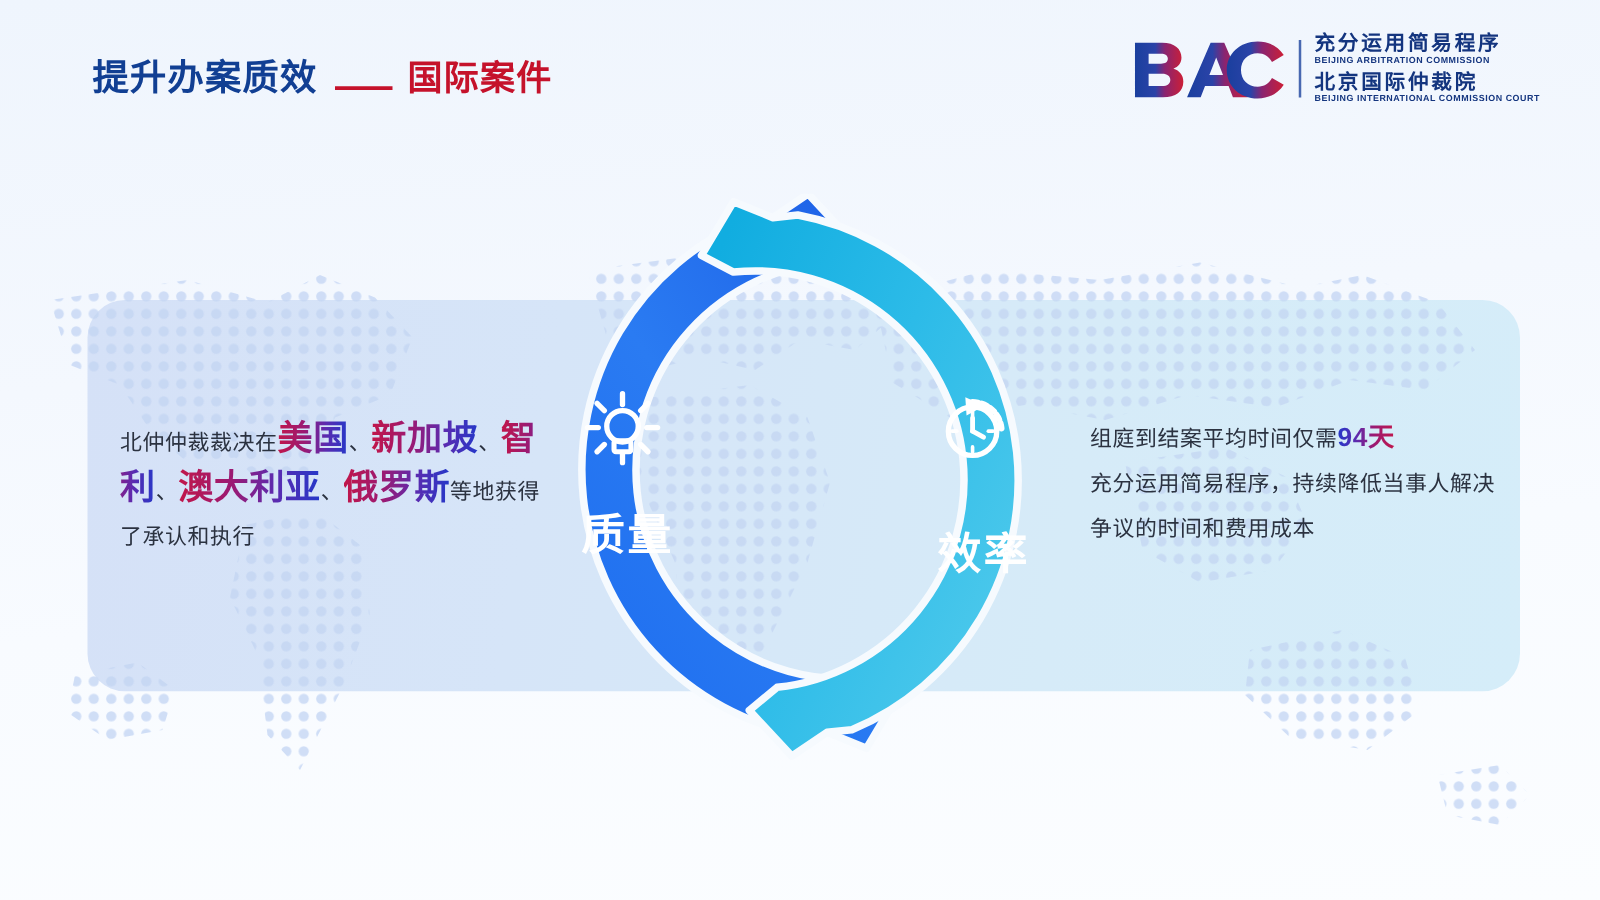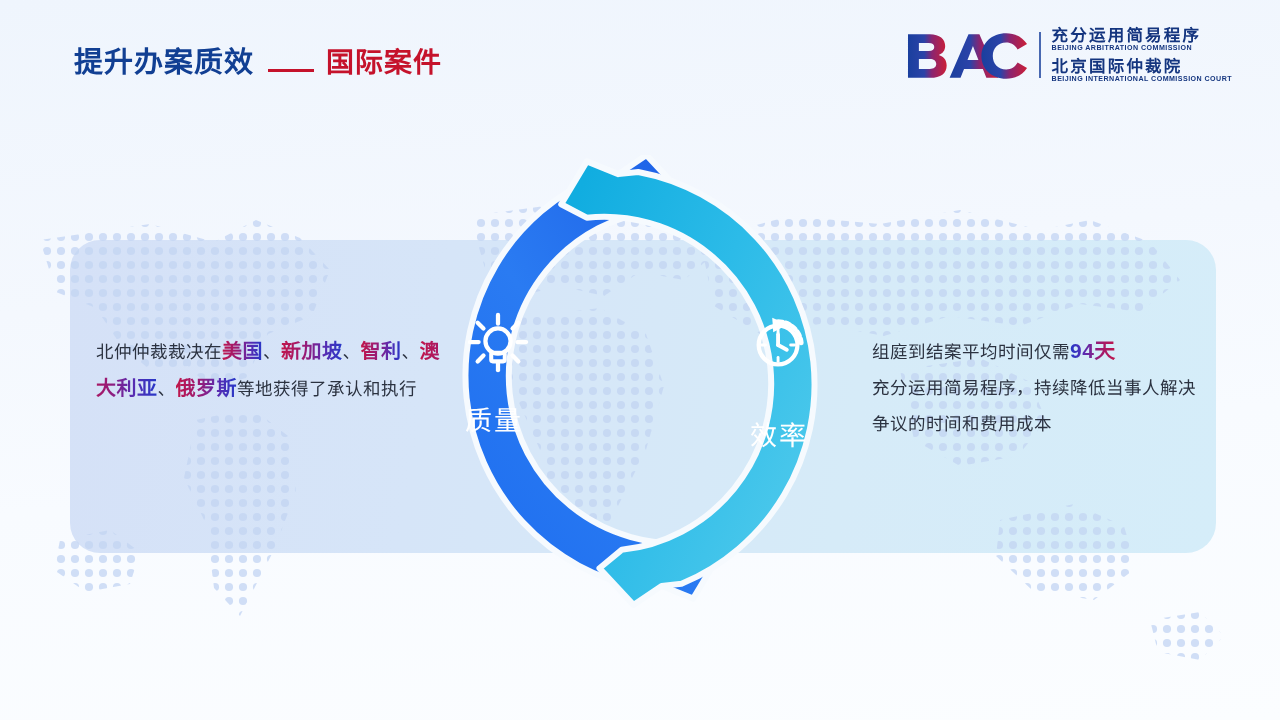--- a/index.html
+++ b/index.html
@@ -122,21 +122,21 @@
     font-size: 17.5px;
     line-height: 36px;
     color: #2b3240;
     letter-spacing: .5px;
   }
   .text-left  { left: 96px;  top: 333px; width: 345px; }
   .text-right { left: 872px; top: 333px; width: 330px; }
 
   .hl {
     font-weight: bold;
-    font-size: 20px;
+    font-size: 28px;
     background-image: linear-gradient(90deg, #c1164a 0%, #9a1a74 38%, #5b2bb0 68%, #2438c9 100%);
     -webkit-background-clip: text;
     background-clip: text;
     color: transparent;
     -webkit-text-fill-color: transparent;
   }
   .hl-rev {
     font-weight: bold;
     font-size: 21px;
     background-image: linear-gradient(90deg, #2438c9 0%, #5b2bb0 32%, #9a1a74 62%, #c1164a 100%);
@@ -147,22 +147,22 @@
   }
 
   
   .cycle {
     position: absolute;
     left: 424px; top: 155px;
     width: 432px; height: 460px;
   }
   .cycle-label {
     position: absolute;
-    font-size: 27px;
-    font-weight: normal;
+    font-size: 35px;
+    font-weight: bold;
     color: #ffffff;
     letter-spacing: 2px;
     white-space: nowrap;
   }
   .label-quality   { left: 465px; top: 399px; }
   .label-efficiency{ left: 750px; top: 414px; }
 
   .cycle-icon {
     position: absolute;
     width: 62px; height: 62px;

